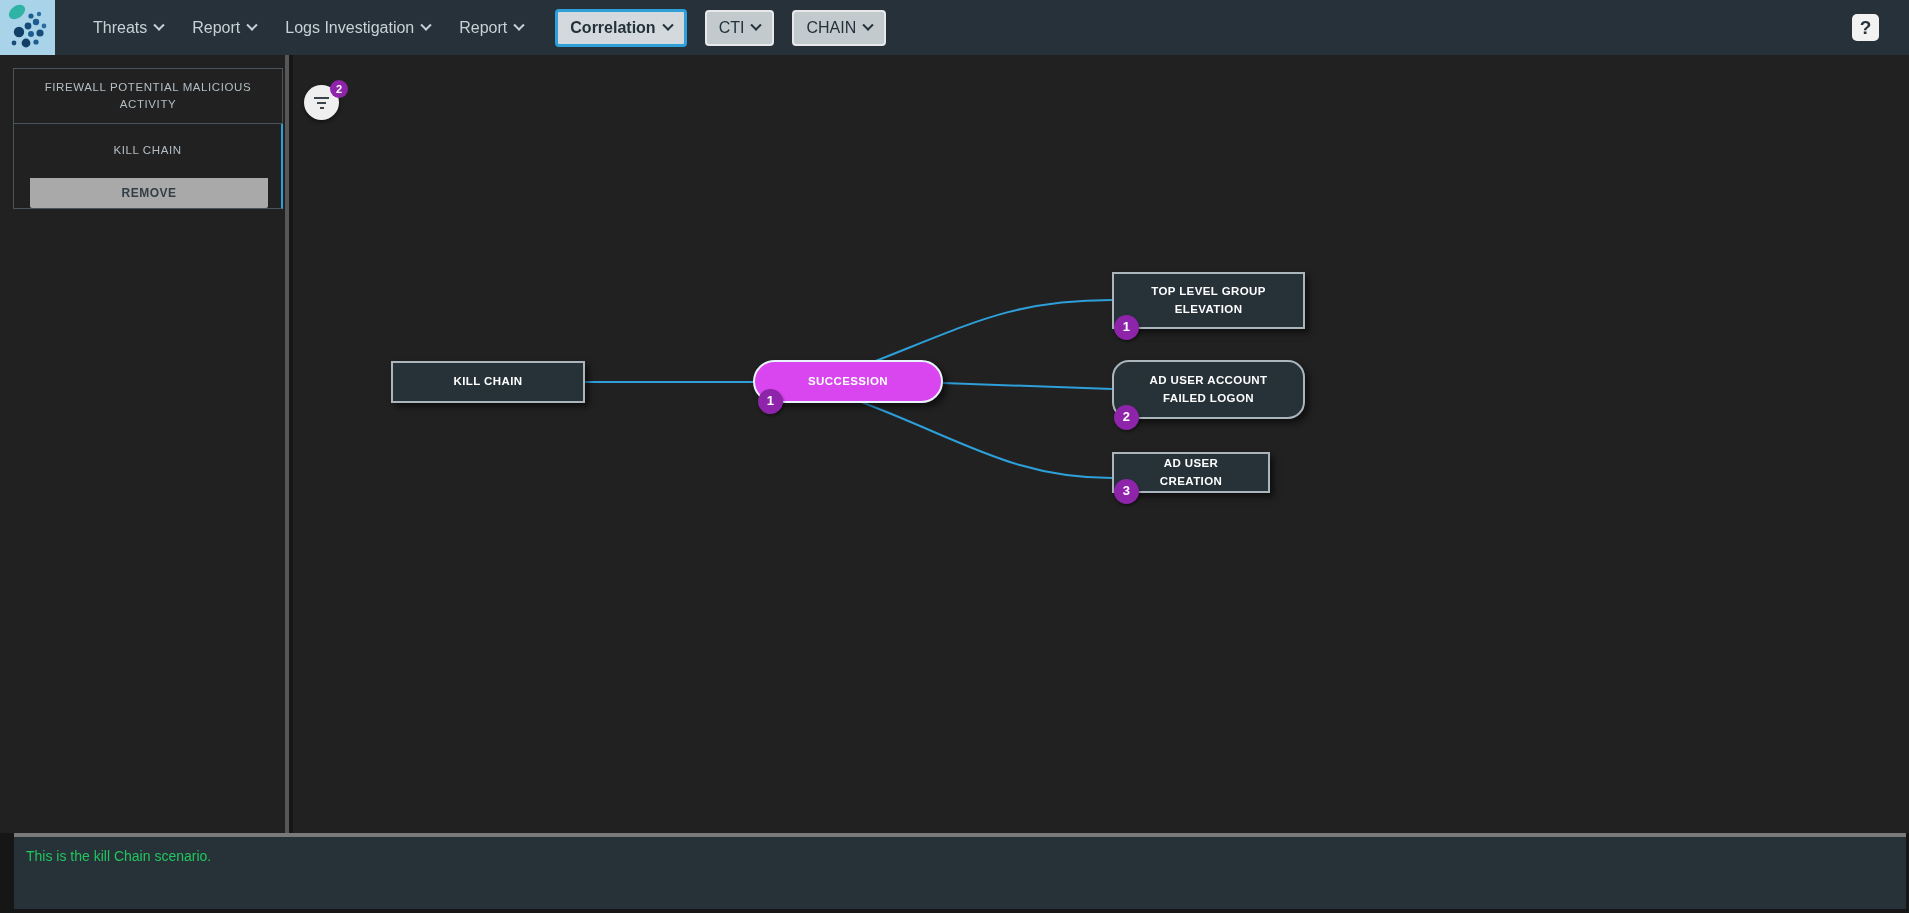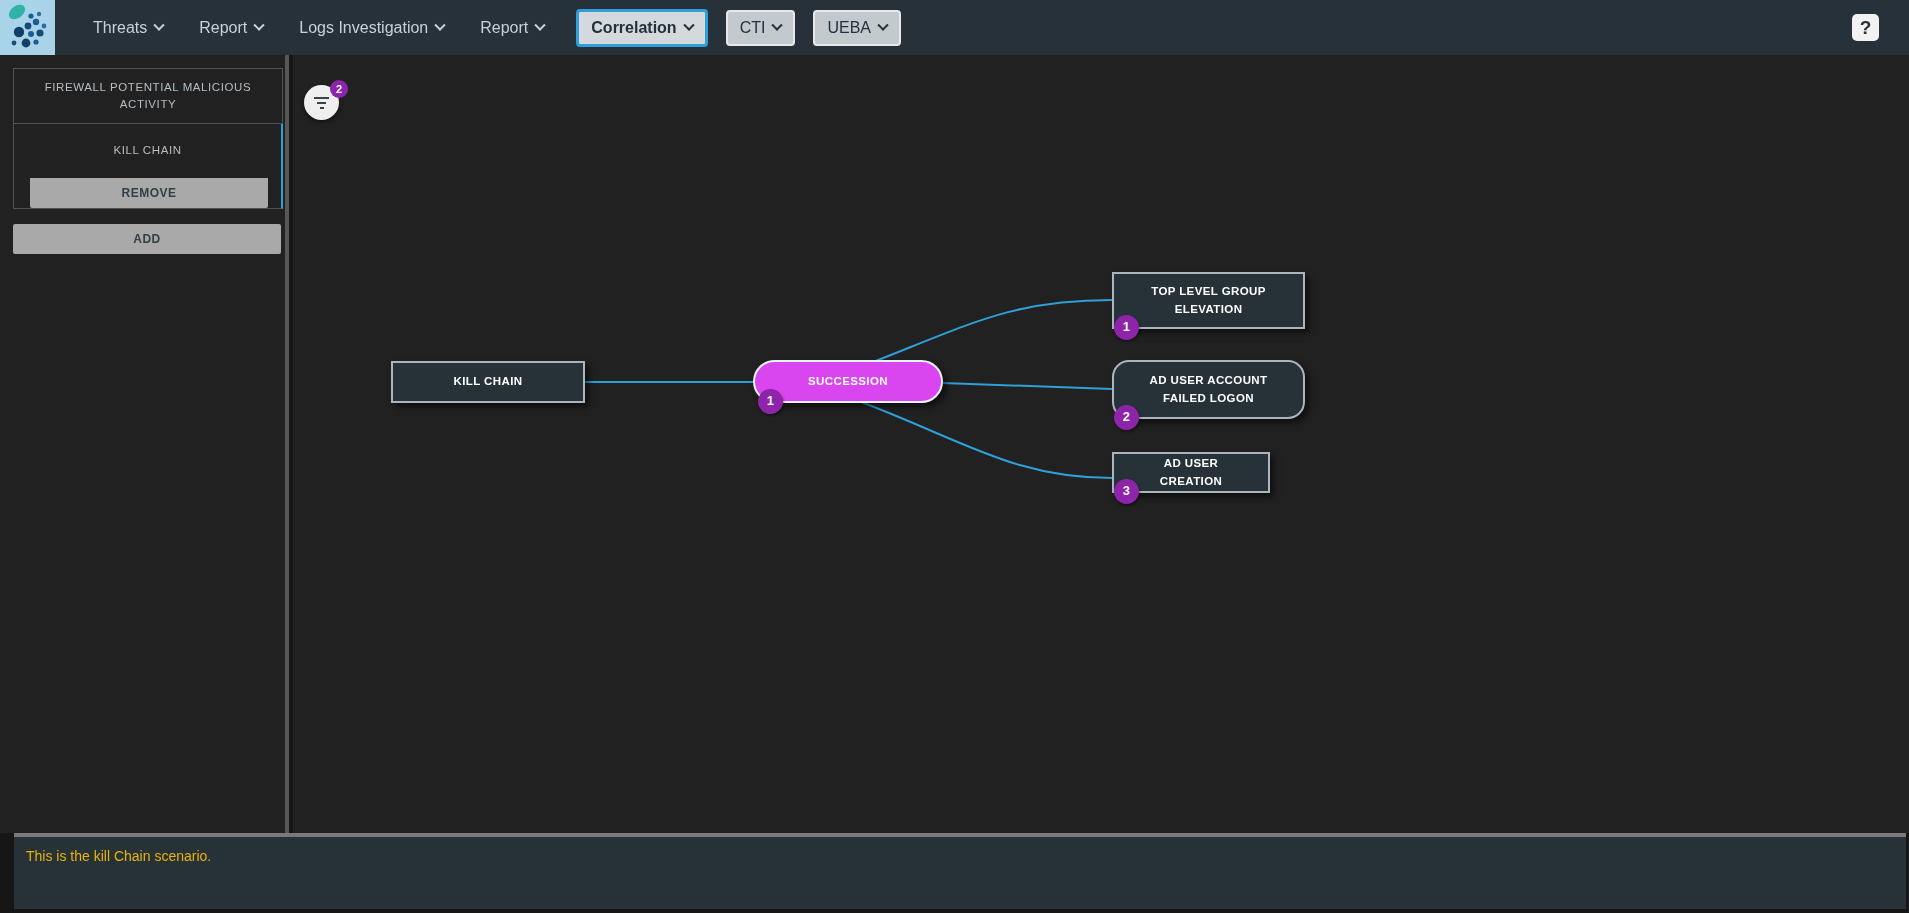--- a/index.html
+++ b/index.html
@@ -3,21 +3,21 @@
 <meta charset="utf-8">
 <style>
   * { margin:0; padding:0; box-sizing:border-box; }
   html,body { width:1909px; height:913px; overflow:hidden; background:#161616;
               font-family:"Liberation Sans", sans-serif; }
 
   
   .navbar { position:absolute; left:0; top:0; width:1909px; height:55px;
             background:#26313a; display:flex; align-items:center; }
   .logo { width:55px; height:57px; background:#a9d3e9; flex:0 0 auto; }
-  .nav-items { display:flex; align-items:center; margin-left:24px; gap:8px; }
+  .nav-items { display:flex; align-items:center; margin-left:24px; gap:1px; }
   .nav-item { color:#c8d1d7; font-size:16px; padding:8px 14px; display:flex;
               align-items:center; gap:8px; cursor:pointer; white-space:nowrap; }
   .chev { width:8px; height:8px; border-right:2px solid #c8d1d7; border-bottom:2px solid #c8d1d7;
           transform:rotate(45deg) translate(-2px,-2px); display:inline-block; }
   .nav-btn { display:flex; align-items:center; gap:8px; background:#c3cacd; color:#22313b;
              font-size:16px; padding:7px 12px; border-radius:4px; border:2px solid #e8e8e8;
              margin-left:18px; cursor:pointer; white-space:nowrap; }
   .nav-btn .chev { border-color:#22313b; }
   .nav-btn.selected { background:#d3d9dc; border:3px solid #2e9fd9; font-weight:bold; }
   .help-btn { position:absolute; right:30px; top:14px; width:27px; height:27px;
@@ -77,21 +77,21 @@
   .gnode.operator { left:460px; top:305px; width:190px; height:43px; border-radius:22px;
                     background:#d946ef; border:2px solid #e8f4fb; z-index:3; }
   .node-badge { position:absolute; left:0px; bottom:-13px; width:25px; height:25px;
                 border-radius:50%; background:#8e24aa; color:#fff; font-size:13px;
                 font-weight:bold; display:flex; align-items:center; justify-content:center;
                 z-index:4; box-shadow:1px 2px 3px rgba(0,0,0,.4); }
 
   
   .footer { position:absolute; left:14px; right:3px; top:833px; height:76px;
             background:#263238; border-top:4px solid #7a7a7a; padding:11px 12px; }
-  .footer-text { color:#eab308; font-size:14px; }
+  .footer-text { color:#22c55e; font-size:14px; }
 </style>
 </head>
 <body>
 
 <div class="navbar">
   <div class="logo">
     <svg width="55" height="57" viewBox="0 0 55 57">
       <ellipse cx="17" cy="13" rx="9" ry="6" transform="rotate(-35 17 13)" fill="#2fb3a4"></ellipse>
       <circle cx="31" cy="17" r="2.6" fill="#1d5c8f"></circle>
       <circle cx="39" cy="15" r="2.2" fill="#2a6da0"></circle>
@@ -128,41 +128,40 @@
 
   <div class="nav-btn selected">
     <span>Correlation</span>
     <span class="chev"></span>
   </div>
   <div class="nav-btn">
     <span>CTI</span>
     <span class="chev"></span>
   </div>
   <div class="nav-btn">
-    <span>UEBA</span>
+    <span>CHAIN</span>
     <span class="chev"></span>
   </div>
 
   <div class="help-btn">
     <span>?</span>
   </div>
 </div>
 
 <div class="sidebar">
   <div class="scenario-header">
     <span>FIREWALL POTENTIAL MALICIOUS ACTIVITY</span>
   </div>
 
   <div class="section-box">
     <div class="section-title">KILL CHAIN</div>
 
     <div class="remove-btn">REMOVE</div>
   </div>
 
-  <div class="add-btn">ADD</div>
 </div>
 
 <div class="canvas">
 
   <svg class="edges" viewBox="0 0 1616 778">
     <path d="M 292 327 L 460 327" stroke="#2e9fd9" stroke-width="2" fill="none"></path>
     <path d="M 650 328 L 819 334" stroke="#2e9fd9" stroke-width="2" fill="none"></path>
     <path d="M 575 309 C 680 268, 720 245, 819 245" stroke="#2e9fd9" stroke-width="2" fill="none"></path>
     <path d="M 563 345 C 670 385, 720 423, 819 423" stroke="#2e9fd9" stroke-width="2" fill="none"></path>
   </svg>

